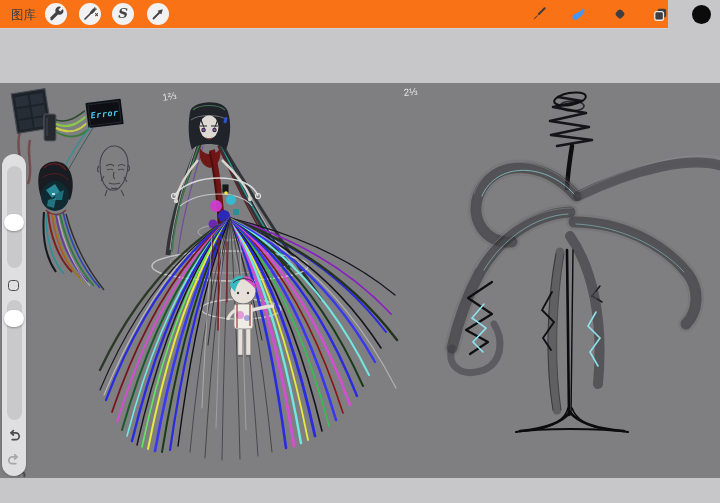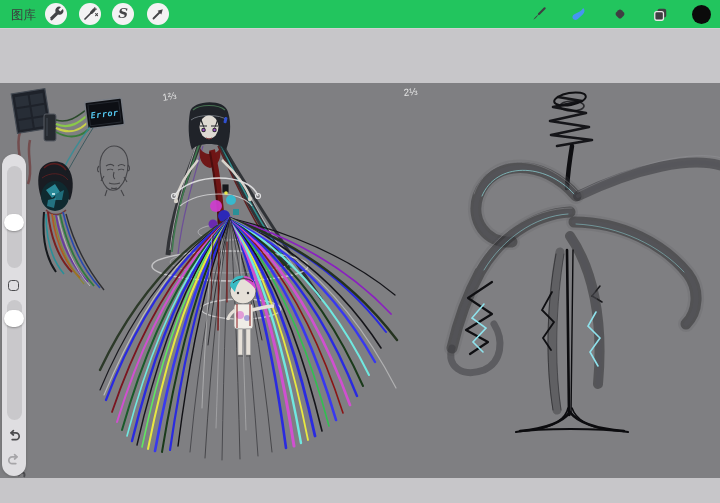--- a/index.html
+++ b/index.html
@@ -2,21 +2,21 @@
 <html><head>
 <meta charset="utf-8">
 <style>
   html,body{margin:0;padding:0;background:#c7c6c9;}
   .stage{position:relative;width:720px;height:503px;overflow:hidden;
          background:#c7c6c9;font-family:"Liberation Sans",sans-serif;}
   
   .canvas{position:absolute;left:0;top:83px;width:720px;height:395px;background:#7f7f82;}
   svg.artwork{position:absolute;left:0;top:0;width:720px;height:503px;pointer-events:none;}
   
-  .topbar{position:absolute;top:0;left:0;width:720px;height:28px;background:#22c55e;
+  .topbar{position:absolute;top:0;left:0;width:668px;height:28px;background:#f97316;
           border-bottom:1px solid #d2d1d3;z-index:10;}
   .gallery{position:absolute;left:11px;top:7px;font-size:12.5px;color:#3c3c3e;cursor:pointer;}
   .tb-btn{position:absolute;top:3px;width:22px;height:22px;border:none;padding:0;margin:0;
           background:transparent;display:flex;align-items:center;justify-content:center;
           border-radius:50%;cursor:pointer;}
   .tb-btn.halo{background:#f3f2f3;}
   .sel-s{font-family:"DejaVu Serif",serif;font-style:italic;font-weight:bold;
          font-size:13.5px;color:#434346;line-height:1;}
   .swatch{width:19px;height:19px;border-radius:50%;background:#0b0b0b;}
   

